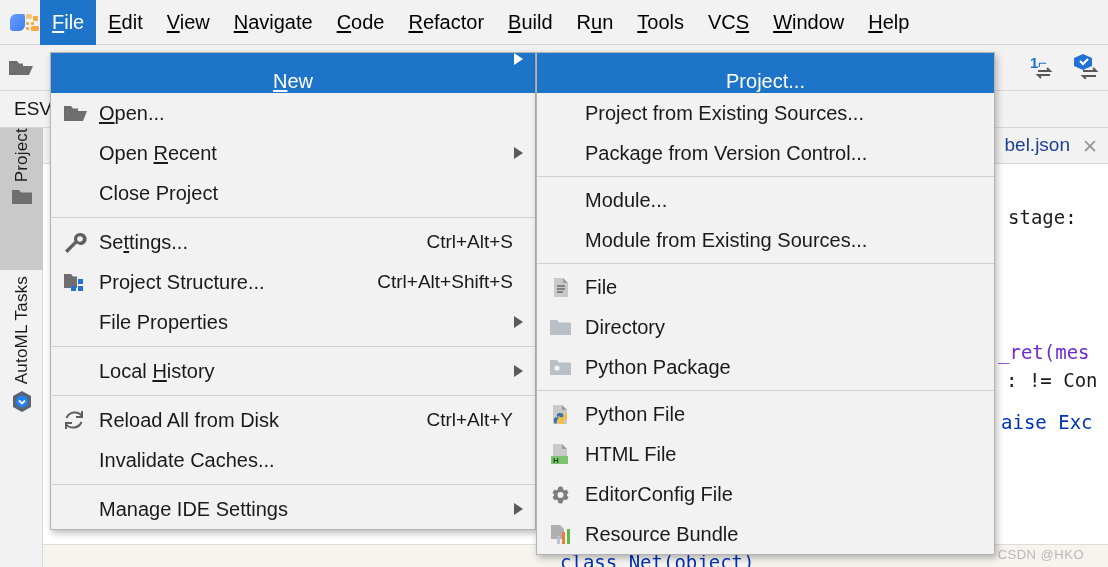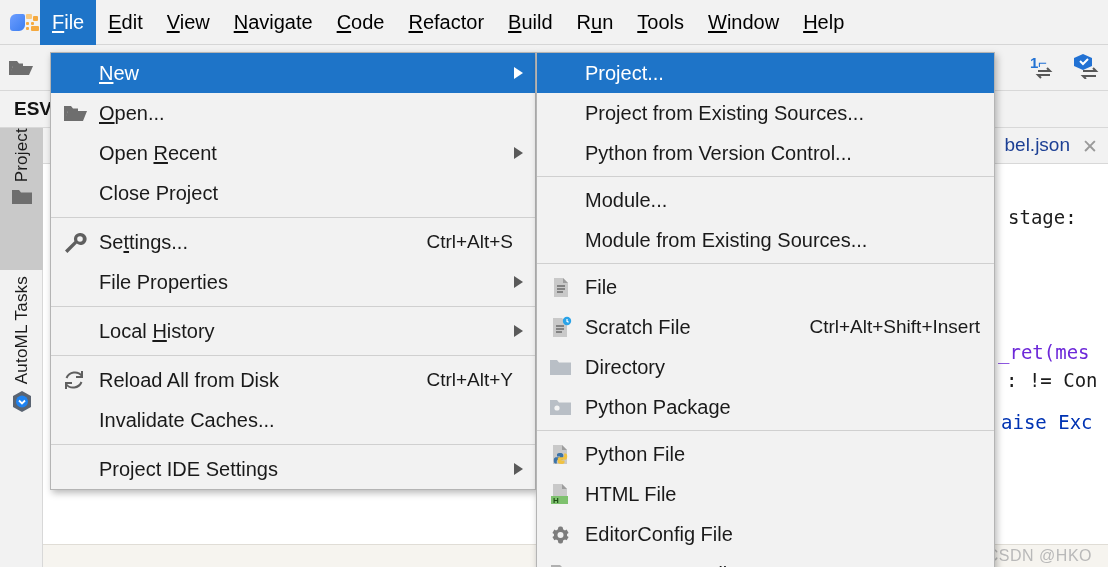--- a/index.html
+++ b/index.html
@@ -46,21 +46,21 @@
   }
   .tb-folder{
     position:absolute;left:8px;top:13px;width:26px;height:19px;
   }
   .tb-right{position:absolute;right:6px;top:8px;display:flex;gap:14px;align-items:center;}
 
   .breadcrumbbar{
     position:absolute;left:0;top:91px;width:1108px;height:37px;
     background:#f2f2f2;border-bottom:1px solid #d8d8d8;box-sizing:border-box;
   }
-  .bc-text{position:absolute;left:14px;top:7px;font-size:19px;font-weight:bold;color:#141414;}
+  .bc-text{position:absolute;left:14px;top:7px;font-size:19px;font-weight:normal;color:#141414;}
 
   .tabbar{
     position:absolute;left:43px;top:128px;width:1065px;height:36px;
     background:#f2f2f2;border-bottom:1px solid #d8d8d8;box-sizing:border-box;
   }
   .tab-label{position:absolute;right:38px;top:6px;font-size:19px;color:#1c3f94;margin-left:22px;}
   .tab-close{position:absolute;right:10px;top:7px;font-size:19px;color:#9a9a9a;}
 
   .editor{
     position:absolute;left:43px;top:164px;width:1065px;height:380px;
@@ -69,21 +69,21 @@
   .code-line{position:absolute;font-family:"DejaVu Sans Mono", monospace;font-size:19px;white-space:pre;}
   .kw{color:#0033b3;}
   .plain{color:#1c1c1c;}
   .fn{color:#6d28d9;}
 
   .statusline{
     position:absolute;left:43px;top:544px;width:1065px;height:23px;
     background:#f6f4ef;border-top:1px solid #e0ddd6;box-sizing:border-box;
   }
   .watermark{
-    position:absolute;right:16px;top:547px;font-size:16px;color:#b9b9b9;
+    position:absolute;right:24px;top:547px;font-size:13px;color:#b9b9b9;
     letter-spacing:.5px;font-family:"Liberation Sans", sans-serif;
   }
   .bottom-code{
     position:absolute;left:560px;top:551px;font-family:"DejaVu Sans Mono", monospace;
     font-size:19px;white-space:pre;
   }
 
   
   .rail{
     position:absolute;left:0;top:128px;width:43px;height:439px;
@@ -107,21 +107,21 @@
     box-shadow:2px 3px 7px rgba(0,0,0,.28);
     box-sizing:border-box;
   }
   #file-menu{left:50px;top:52px;width:486px;}
   #new-submenu{left:536px;top:52px;width:459px;}
 
   .mrow{
     position:relative;height:40px;display:flex;align-items:center;
     box-sizing:border-box;cursor:default;
   }
-  .mrow.sel{background:#1e74c8;}
+  .mrow.sel{background:#1e74c8;flex-direction:column;}
   .mrow.sel .mlabel,.mrow.sel .mshort{color:#ffffff;}
   .micon{
     width:48px;min-width:48px;height:40px;display:flex;align-items:center;justify-content:center;
   }
   .mlabel{font-size:20px;color:#1a1a1a;white-space:nowrap;}
   .mlabel u{text-underline-offset:2px;}
   .mshort{
     position:absolute;right:22px;font-size:19px;color:#1a1a1a;white-space:nowrap;
   }
   #new-submenu .mshort{right:14px;}
@@ -240,20 +240,23 @@
         <div class="menu-item">
           <span><u>B</u>uild</span>
         </div>
         <div class="menu-item">
           <span>R<u>u</u>n</span>
         </div>
         <div class="menu-item">
           <span><u>T</u>ools</span>
         </div>
         <div class="menu-item">
+          <span>VC<u>S</u></span>
+        </div>
+        <div class="menu-item">
           <span><u>W</u>indow</span>
         </div>
         <div class="menu-item">
           <span><u>H</u>elp</span>
         </div>
       </div>
   </div>
 
   <div class="popup" id="file-menu">
       <div class="mrow sel">
@@ -283,20 +286,32 @@
       <div class="mrow">
         <span class="micon">
           <svg class="ic" width="26" height="22" viewBox="0 0 26 22">
             <path d="M18 2a6 6 0 0 0-5.6 8.2L3 19.6 5.4 22l9.4-9.4A6 6 0 1 0 18 2zm0 3.2a2.8 2.8 0 1 1 0 5.6 2.8 2.8 0 0 1 0-5.6z" fill="#5f5f5f"></path>
           </svg>
         </span>
         <span class="mlabel">Se<u>t</u>tings...</span>
         <span class="mshort">Ctrl+Alt+S</span>
       </div>
       <div class="mrow">
+        <span class="micon">
+          <svg class="ic" width="26" height="22" viewBox="0 0 26 22">
+            <path d="M2 17V3h7l2 2.5h4V17z" fill="#6e6e6e"></path>
+            <rect x="16" y="8" width="5" height="5" fill="#2272d4"></rect>
+            <rect x="16" y="15" width="5" height="5" fill="#2272d4"></rect>
+            <rect x="9" y="15" width="5" height="5" fill="#2272d4"></rect>
+          </svg>
+        </span>
+        <span class="mlabel">Project Structure...</span>
+        <span class="mshort">Ctrl+Alt+Shift+S</span>
+      </div>
+      <div class="mrow">
         <span class="micon"></span>
         <span class="mlabel">File Properties</span>
         <span class="marrow"></span>
       </div>
       <div class="msep"></div>
       <div class="mrow">
         <span class="micon"></span>
         <span class="mlabel">Local <u>H</u>istory</span>
         <span class="marrow"></span>
       </div>
@@ -311,69 +326,57 @@
         <span class="mlabel">Reload All from Disk</span>
         <span class="mshort">Ctrl+Alt+Y</span>
       </div>
       <div class="mrow">
         <span class="micon"></span>
         <span class="mlabel">Invalidate Caches...</span>
       </div>
       <div class="msep"></div>
       <div class="mrow">
         <span class="micon"></span>
-        <span class="mlabel">Project IDE Settings</span>
+        <span class="mlabel">Manage IDE Settings</span>
         <span class="marrow"></span>
       </div>
     </div>
 
   <div class="popup" id="new-submenu">
       <div class="mrow sel">
         <span class="micon"></span>
         <span class="mlabel">Project...</span>
       </div>
       <div class="mrow">
         <span class="micon"></span>
         <span class="mlabel">Project from Existing Sources...</span>
       </div>
       <div class="mrow">
         <span class="micon"></span>
-        <span class="mlabel">Python from Version Control...</span>
+        <span class="mlabel">Package from Version Control...</span>
       </div>
       <div class="msep"></div>
       <div class="mrow">
         <span class="micon"></span>
         <span class="mlabel">Module...</span>
       </div>
       <div class="mrow">
         <span class="micon"></span>
         <span class="mlabel">Module from Existing Sources...</span>
       </div>
       <div class="msep"></div>
       <div class="mrow">
         <span class="micon">
           <svg class="ic" width="26" height="22" viewBox="0 0 26 22">
             <path d="M6 2h9l5 5v14H6z" fill="#c9c9c9"></path>
             <path d="M15 2l5 5h-5z" fill="#9d9d9d"></path>
             <path d="M9 10h8M9 13h8M9 16h6" stroke="#6b6b6b" stroke-width="1.4"></path>
           </svg>
         </span>
         <span class="mlabel">File</span>
-      </div>
-      <div class="mrow">
-        <span class="micon">
-          <svg class="ic" width="26" height="22" viewBox="0 0 26 22">
-            <path d="M5 2h9l5 5v14H5z" fill="#c9c9c9"></path>
-            <path d="M8 10h8M8 13h8M8 16h6" stroke="#6b6b6b" stroke-width="1.4"></path>
-            <circle cx="19" cy="5" r="4.2" fill="#2aa3e8"></circle>
-            <path d="M19 3v2.3l1.6 1" stroke="#fff" stroke-width="1.2" fill="none"></path>
-          </svg>
-        </span>
-        <span class="mlabel">Scratch File</span>
-        <span class="mshort">Ctrl+Alt+Shift+Insert</span>
       </div>
       <div class="mrow">
         <span class="micon">
           <svg class="ic" width="26" height="22" viewBox="0 0 26 22">
             <path d="M2 19V4h7l2 2.5h12V19z" fill="#b9bfc6"></path>
           </svg>
         </span>
         <span class="mlabel">Directory</span>
       </div>
       <div class="mrow">

